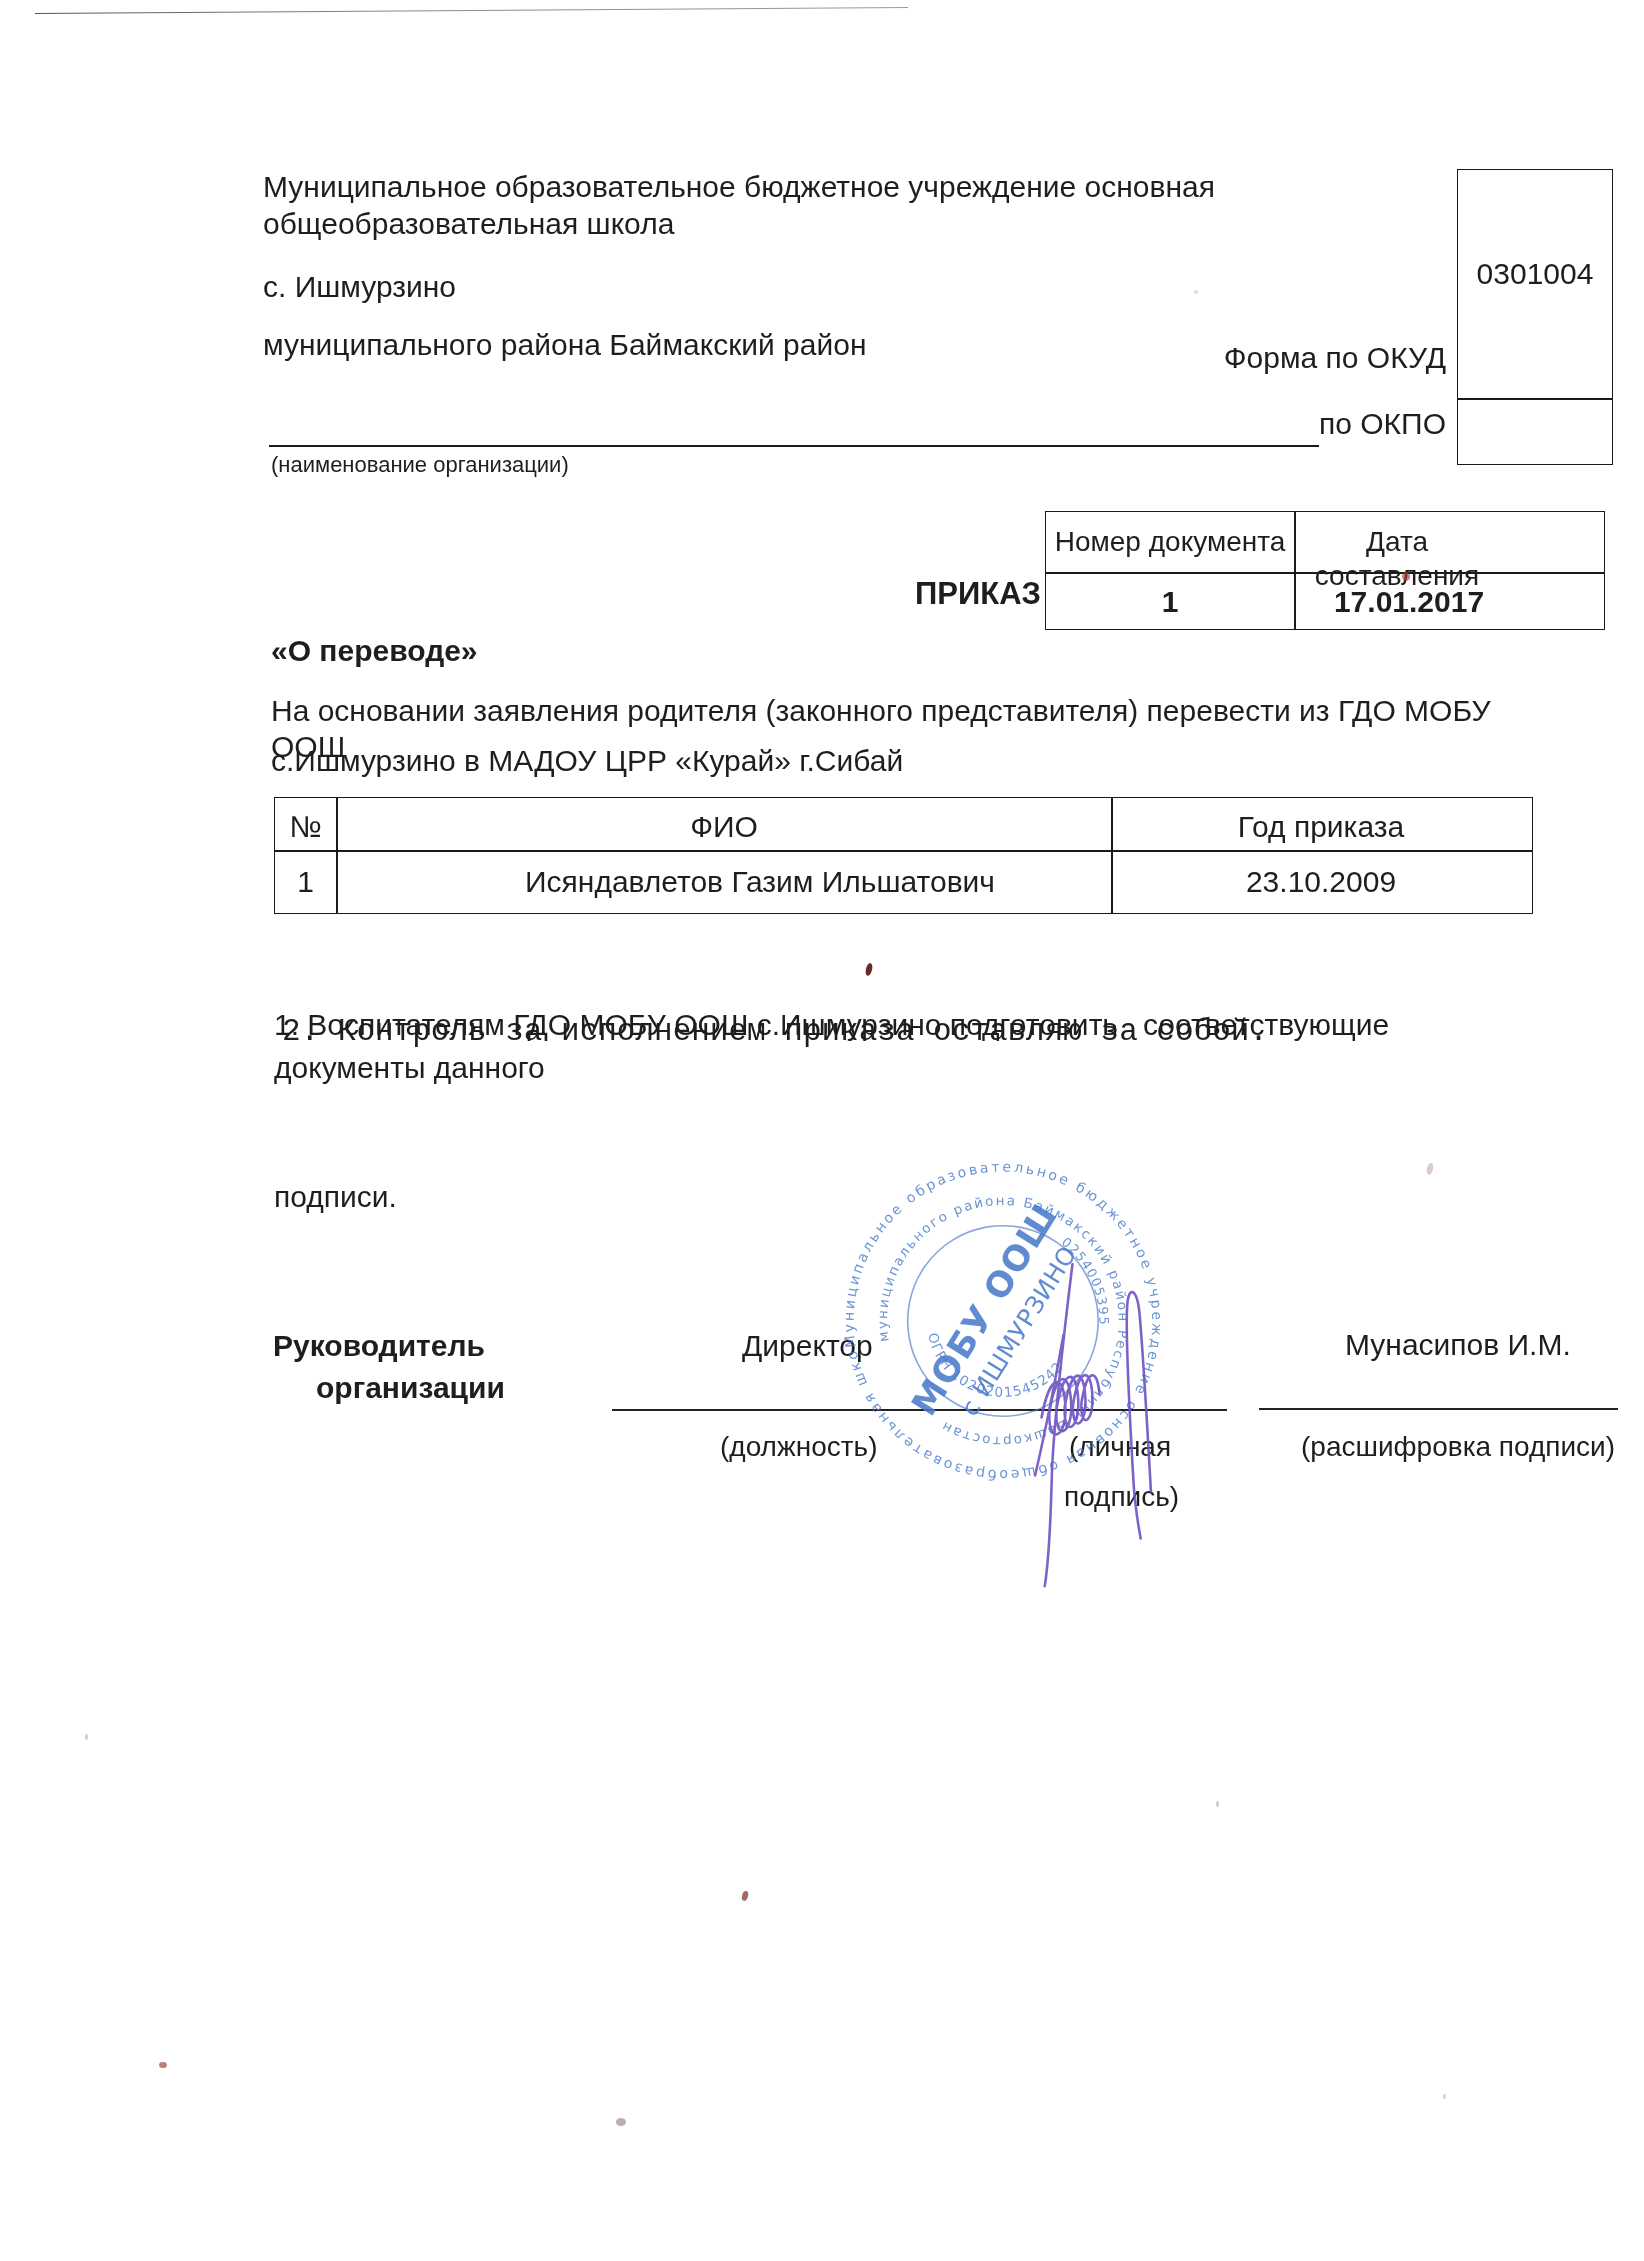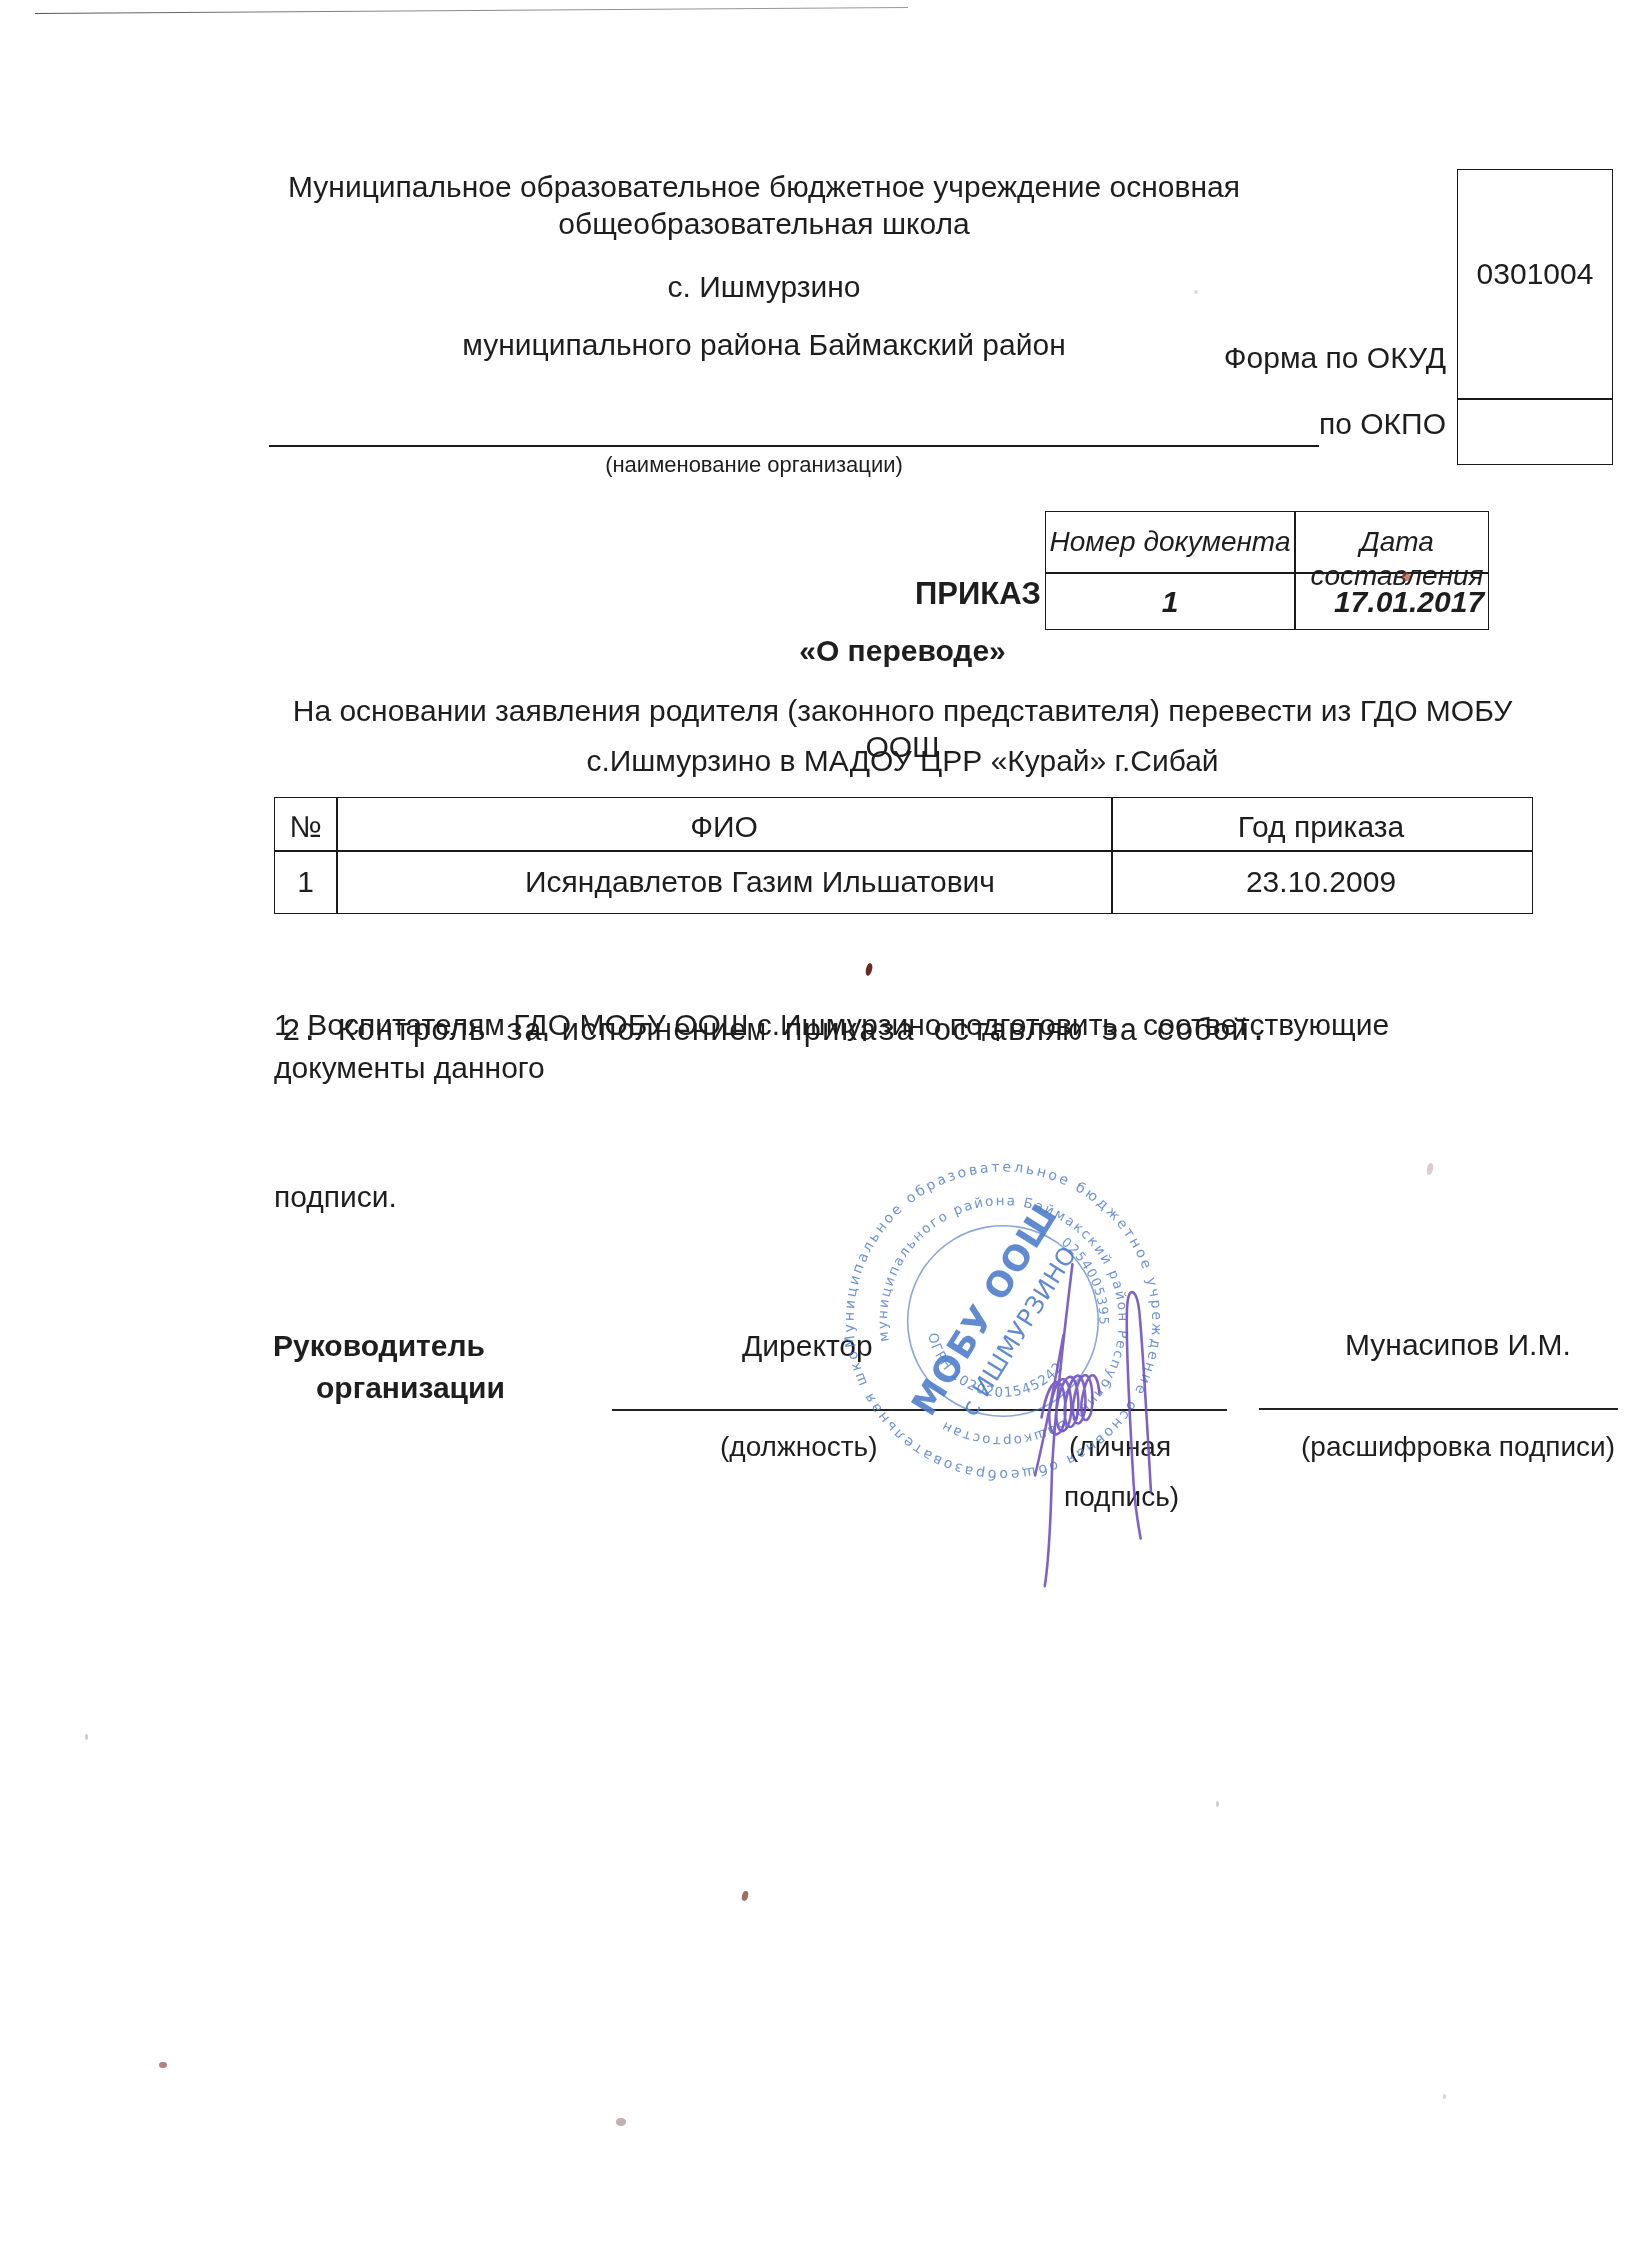--- a/index.html
+++ b/index.html
@@ -4,21 +4,21 @@
 <style>
   html,body{margin:0;padding:0;background:#ffffff;}
   .page{position:relative;width:1644px;height:2261px;background:#ffffff;
         font-family:"Liberation Sans",sans-serif;color:#1e1e1e;overflow:hidden;}
   .abs{position:absolute;}
   .fs46{font-size:30px;line-height:1.2;}
   .fs44{font-size:28px;line-height:1.2;}
   .fs48{font-size:31px;line-height:1.2;}
   .fs34{font-size:22px;line-height:1.2;}
   .b{font-weight:700;}
-  .ctr{text-align:center;}
+  .ctr{text-align:left;}
   .rt{text-align:right;}
   .serif{font-family:Liberation Mono, monospace;}
   .rule{background:#1a1a1a;}
   .scan-line{position:absolute;left:35px;top:13px;width:873px;height:1.3px;
              background:linear-gradient(90deg,#555 0%,#888 40%,#9a9a9a 100%);
              transform:rotate(-0.4deg);transform-origin:left center;}
   .box{position:absolute;border:1.9px solid #1a1a1a;box-sizing:border-box;}
   .hdiv{position:absolute;left:0;width:100%;height:1.9px;background:#1a1a1a;}
   .vdiv{position:absolute;top:0;width:1.9px;height:100%;background:#1a1a1a;}
   .cell{position:absolute;text-align:center;}
@@ -46,21 +46,21 @@
   <div class="box" style="left:1457px;top:169px;width:156px;height:296px;">
     <div class="hdiv" style="top:228px;"></div>
     <div class="cell fs46" style="left:0;top:86px;width:100%;">0301004</div>
   </div>
 
   <div class="abs rule" style="left:269px;top:445px;width:1050px;height:1.9px;"></div>
   <div class="abs ctr fs34" style="left:271px;top:452px;width:966px;">(наименование организации)</div>
 
   <div class="abs fs48 b" style="left:915px;top:575px;">ПРИКАЗ</div>
 
-  <div class="box" style="left:1045px;top:511px;width:444px;height:119px;font-style:italic;">
+  <div class="box" style="left:1045px;top:511px;width:560px;height:119px;">
     <div class="vdiv" style="left:248px;"></div>
     <div class="hdiv" style="top:60px;"></div>
     <div class="cell fs44" style="left:0;top:13px;width:248px;">Номер документа</div>
     <div class="cell fs44" style="left:238px;top:13px;width:226px;">Дата составления</div>
     <div class="cell fs46 b" style="left:0;top:72px;width:248px;">1</div>
     <div class="cell fs46 b" style="left:250px;top:72px;width:226px;">17.01.2017</div>
   </div>
 
   <div class="abs ctr fs46 b" style="left:271px;top:633px;width:1263px;">«О переводе»</div>
   <div class="abs ctr fs46" style="left:271px;top:693px;width:1263px;">На основании заявления родителя (законного представителя) перевести из ГДО МОБУ ООШ</div>

